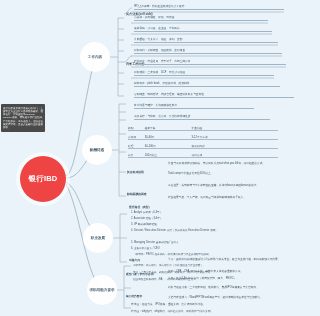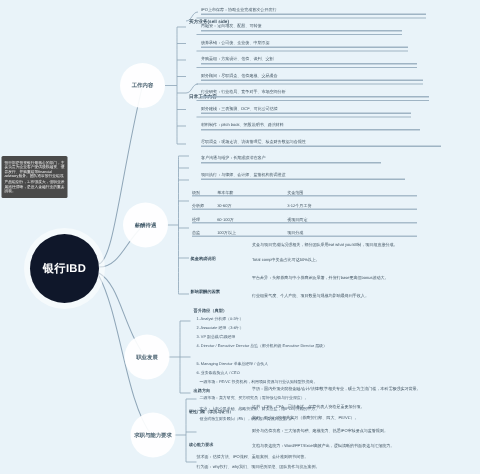--- a/index.html
+++ b/index.html
@@ -10,21 +10,21 @@
     position:relative;
   }
   #canvas{position:absolute;inset:0;width:300px;height:316px;}
   svg.links{position:absolute;left:0;top:0;width:300px;height:316px;pointer-events:none;}
   svg.links path{fill:none;stroke:#8fa6b8;stroke-width:.55;}
   svg.links path.thick{stroke-width:.7;}
 
   
   .root{
     position:absolute;left:20px;top:156px;width:46px;height:46px;
-    border-radius:50%;background:#0f172a;
+    border-radius:50%;background:#ef4444;
     box-shadow:0 0 0 4px rgba(255,255,255,.55);
     display:flex;align-items:center;justify-content:center;
     color:#fff;font-size:7.5px;font-weight:bold;letter-spacing:.2px;
   }
   
   .hub{
     position:absolute;width:30px;height:30px;border-radius:50%;
     background:rgba(255,255,255,.92);
     display:flex;align-items:center;justify-content:center;
     color:#48606f;font-size:3.6px;font-weight:bold;text-align:center;

